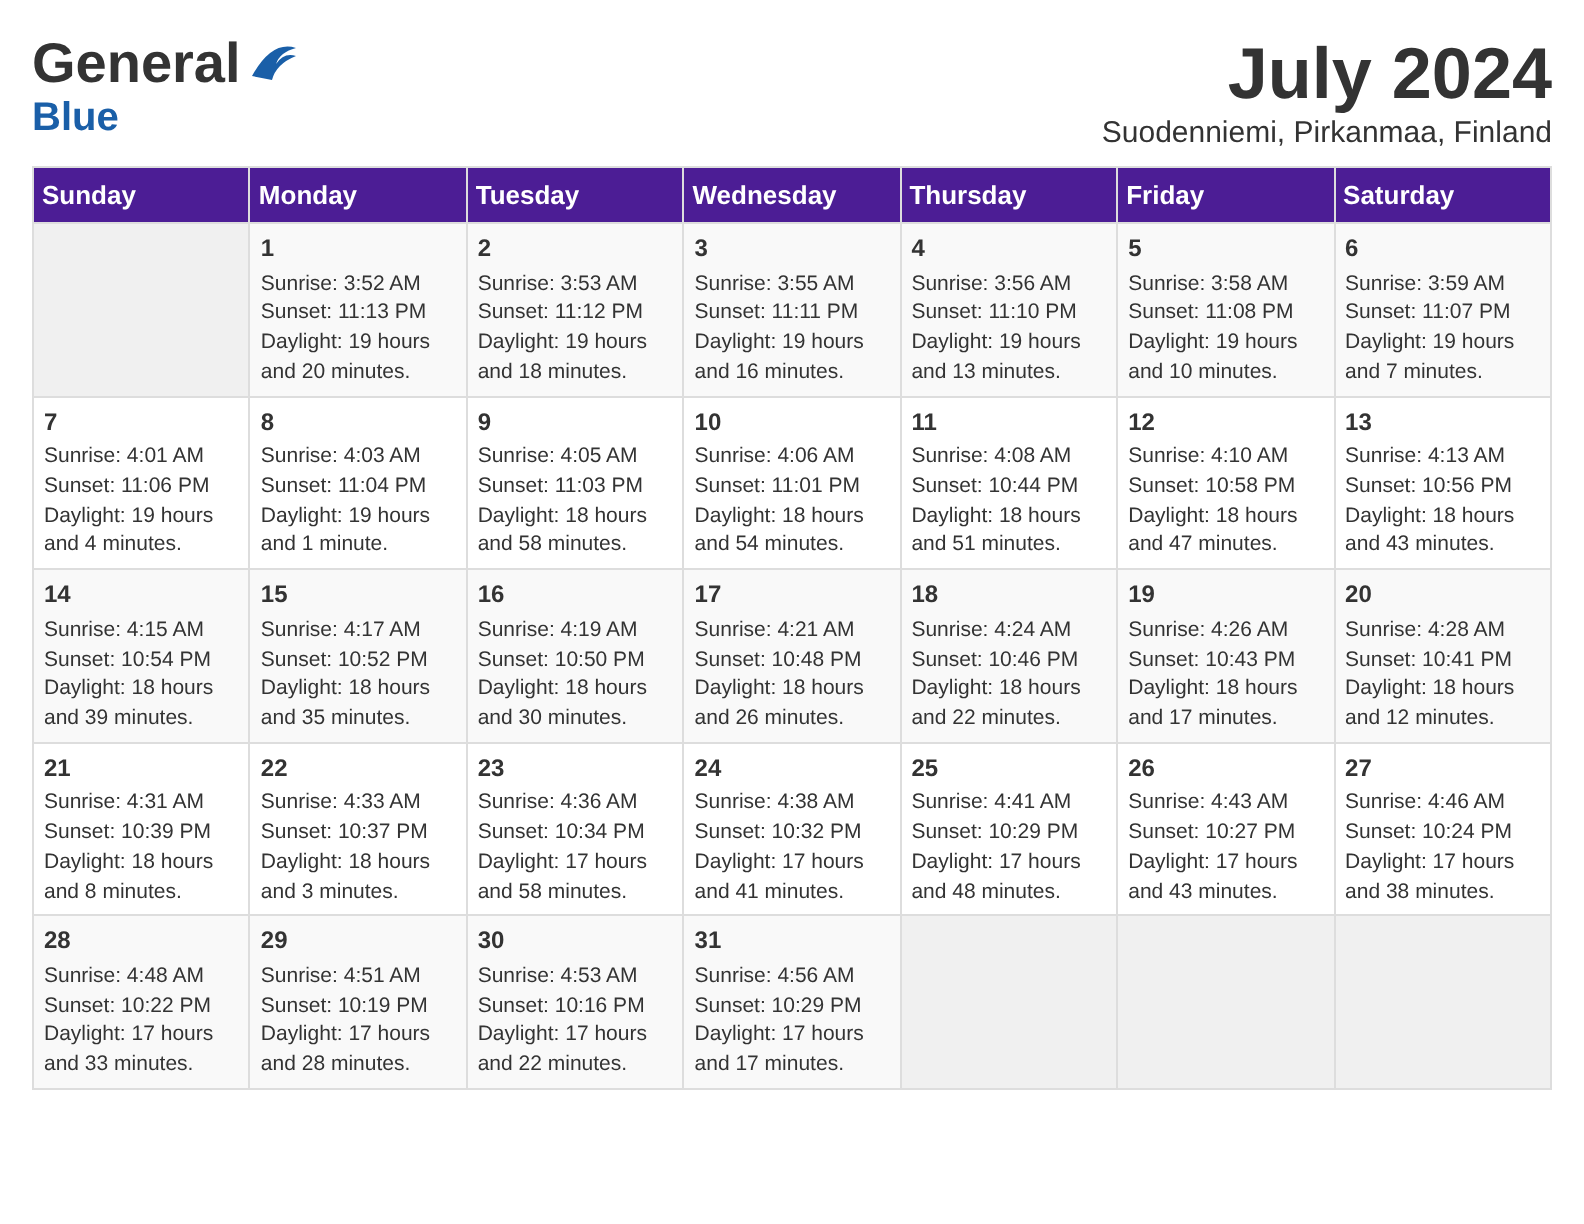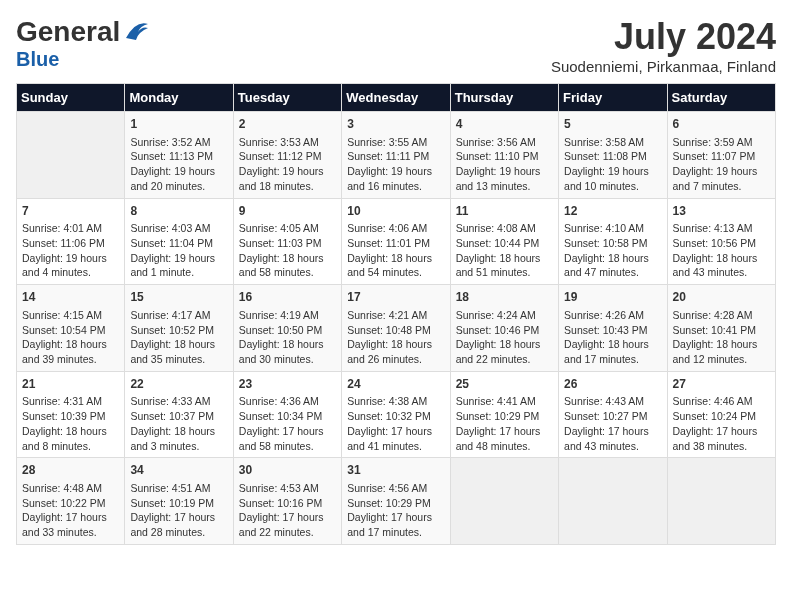--- a/index.html
+++ b/index.html
@@ -33,21 +33,21 @@
       font-size: 15px;
       color: #333;
       font-weight: normal;
     }
     table {
       width: 100%;
       border-collapse: collapse;
       font-size: 11px;
     }
     thead tr th {
-      background-color: #0f172a;
+      background-color: #4c1d95;
       color: #fff;
       padding: 6px 4px;
       text-align: left;
       font-size: 13px;
       font-weight: bold;
       border: 1px solid #ddd;
     }
     tbody tr td {
       border: 1px solid #ddd;
       vertical-align: top;
@@ -328,21 +328,21 @@
       </tr>
       <tr>
         <td>
           <span class="day-number">28</span>
           <div class="day-info">Sunrise: 4:48 AM</div>
           <div class="day-info">Sunset: 10:22 PM</div>
           <div class="day-info">Daylight: 17 hours</div>
           <div class="day-info">and 33 minutes.</div>
         </td>
         <td>
-          <span class="day-number">34</span>
+          <span class="day-number">29</span>
           <div class="day-info">Sunrise: 4:51 AM</div>
           <div class="day-info">Sunset: 10:19 PM</div>
           <div class="day-info">Daylight: 17 hours</div>
           <div class="day-info">and 28 minutes.</div>
         </td>
         <td>
           <span class="day-number">30</span>
           <div class="day-info">Sunrise: 4:53 AM</div>
           <div class="day-info">Sunset: 10:16 PM</div>
           <div class="day-info">Daylight: 17 hours</div>

